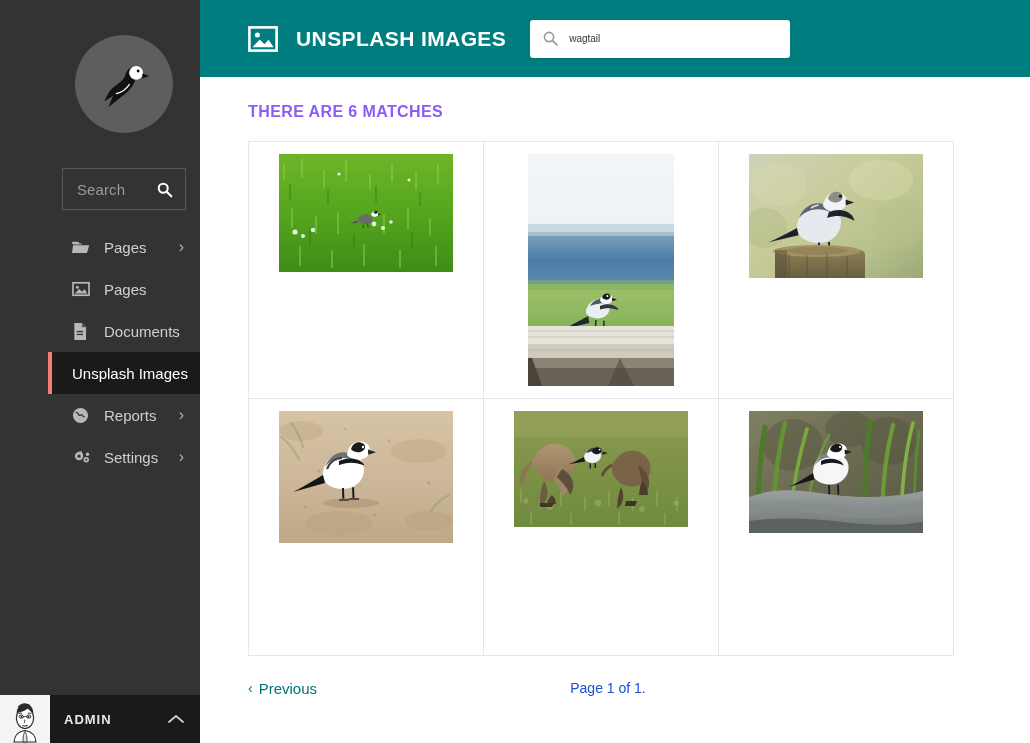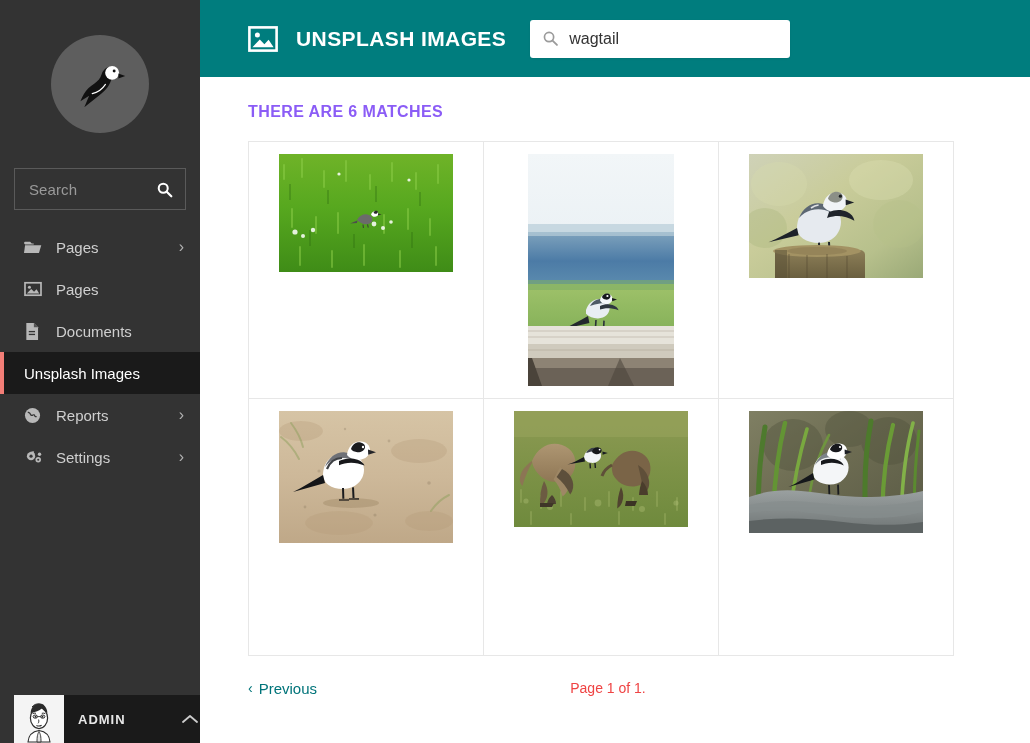--- a/index.html
+++ b/index.html
@@ -10,20 +10,21 @@
     overflow: hidden;
   }
   .app { position: relative; width: 1030px; height: 743px; display: flex; }
 
   
   .sidebar {
     width: 200px; height: 743px;
     background: #333333;
     position: relative;
     flex: 0 0 200px;
+    padding-left: 48px;
   }
   .logo-wrap {
     height: 168px;
     display: flex; align-items: center; justify-content: center;
   }
   .logo-circle {
     width: 98px; height: 98px; border-radius: 50%;
     background: #5e5e5e;
     display: flex; align-items: center; justify-content: center;
   }
@@ -62,21 +63,21 @@
     padding-left: 24px;
   }
   .nav-item.active::before {
     content: ""; position: absolute; left: 0; top: 0; bottom: 0;
     width: 4px; background: #f37e77;
   }
   .nav-item.active .ni-label { color: #ffffff; }
 
   
   .account {
-    position: absolute; left: 14px; bottom: 0; width: 200px; height: 48px;
+    position: absolute; left: 0; bottom: 0; width: 200px; height: 48px;
     background: #1a1a1a;
     display: flex; align-items: center;
     cursor: pointer;
   }
   .avatar {
     width: 50px; height: 48px; flex: 0 0 50px;
     background: #f2f2f2; overflow: hidden;
     display: flex; align-items: flex-end; justify-content: center;
   }
   .avatar svg { display: block; }
@@ -99,21 +100,21 @@
     color: #ffffff; font-size: 21px; font-weight: bold;
     letter-spacing: .4px; margin-right: 24px; white-space: nowrap;
   }
   .search-box {
     width: 260px; height: 38px; background: #ffffff;
     border-radius: 3px;
     display: flex; align-items: center; padding: 0 12px;
     box-shadow: 0 1px 2px rgba(0,0,0,.08);
   }
   .search-box .sb-icon { color: #9b9b9b; display: flex; align-items: center; margin-right: 10px; }
-  .search-box .sb-value { color: #333333; font-size: 16px; }
+  .search-box .sb-value { color: #333333; font-size: 10px; }
 
   .content { padding: 26px 0 0 48px; }
   .matches-title {
     font-size: 16px; font-weight: bold; color: #8b5cf6;
     letter-spacing: .4px; margin-bottom: 20px;
   }
 
   .grid {
     width: 706px;
     border-top: 1px solid #e7e7e7;
@@ -135,21 +136,21 @@
     width: 706px; margin-top: 18px;
     display: flex; align-items: center; position: relative; height: 28px;
   }
   .pager .prev {
     color: #00747a; font-size: 15px; text-decoration: none;
     display: flex; align-items: center; gap: 6px; cursor: pointer;
   }
   .pager .prev .chev { font-size: 14px; }
   .pager .page-info {
     position: absolute; left: 14px; right: 0; text-align: center;
-    color: #ef4444; font-size: 14px;
+    color: #1d4ed8; font-size: 14px;
   }
 </style>
 </head>
 <body>
 
 <div class="app">
 
   <aside class="sidebar">
 
     <div class="logo-wrap">

